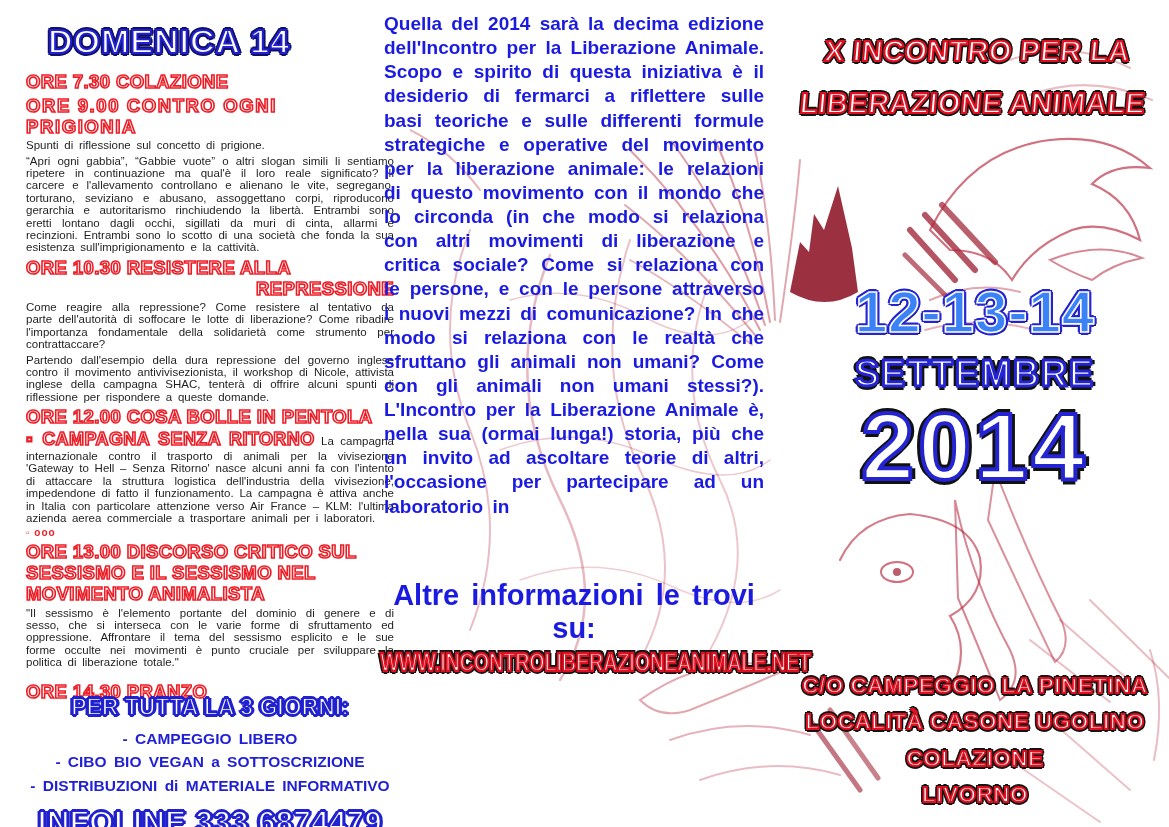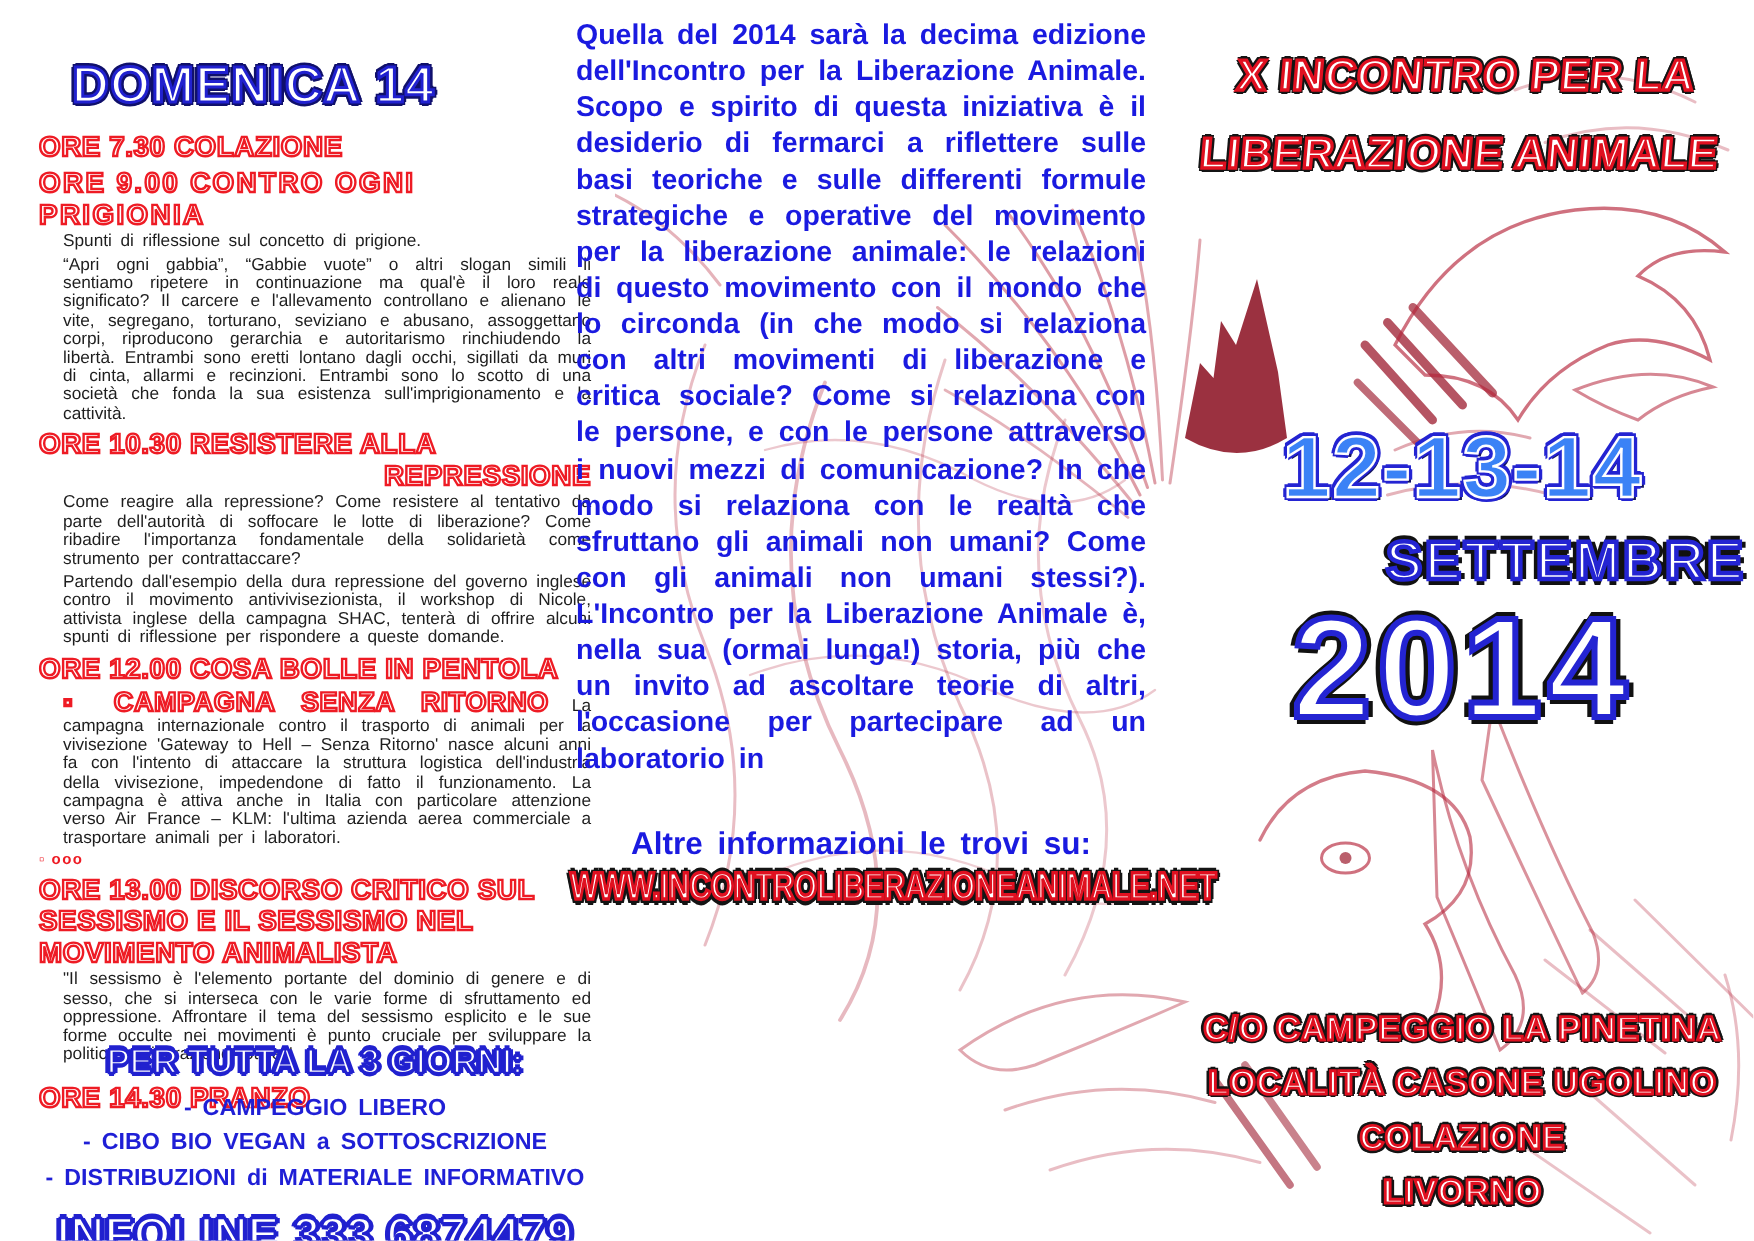--- a/index.html
+++ b/index.html
@@ -26,47 +26,46 @@
       1.9px 1.9px 0 #141414,-1.9px 1.9px 0 #141414,1.9px -1.9px 0 #141414,-1.9px -1.9px 0 #141414;
   }
   .days{ 
     color:#3b82f6;font-weight:bold;-webkit-text-stroke:1.6px #ffffff;
     text-shadow:3px 0 0 #2424d2,-3px 0 0 #2424d2,0 3px 0 #2424d2,0 -3px 0 #2424d2,
       2.2px 2.2px 0 #13135e,-2.2px 2.2px 0 #2424d2,2.2px -2.2px 0 #2424d2,-2.2px -2.2px 0 #2424d2;
   }
   .month{
     color:#fff;font-weight:bold;-webkit-text-stroke:3px #2424d2;
     text-shadow:3.8px 0 0 #111,-3.8px 0 0 #111,0 3.8px 0 #111,0 -3.8px 0 #111;
-    text-align:right;
   }
   .year{
     color:#fff;font-weight:bold;-webkit-text-stroke:4px #2424d2;
     text-shadow:4.8px 0 0 #111,-4.8px 0 0 #111,0 4.8px 0 #111,0 -4.8px 0 #111;
   }
   
   #left{position:absolute;left:26px;top:22px;width:368px;z-index:2;}
-  .dom-title{font-size:34px;letter-spacing:1px;margin:16px 0 10px 22px;}
+  .dom-title{font-size:34px;letter-spacing:1px;margin:0 0 10px 22px;}
   .red-h{font-size:18.5px;line-height:1.14;margin-top:3px;}
   .red-h.right{text-align:right;margin-top:0;}
   .red-h.stretch{letter-spacing:1.6px;}
   .red-h.inline{display:inline;font-size:18px;}
   .body{font-size:11.5px;line-height:1.08;text-align:justify;color:#1e1e1e;
-        margin:2px 0 3px 16px;word-spacing:2.5px;}
+        margin:2px 0 3px 0;word-spacing:2.5px;}
   .note{font-size:10px;color:#ee1b24;font-weight:bold;margin:3px 0 2px 0;letter-spacing:1px;}
   #left-footer{position:absolute;left:26px;top:694px;width:368px;text-align:center;z-index:2;}
   .footer-title{font-size:23px;margin-bottom:6px;}
   .footer-item{font-size:15.5px;font-weight:bold;color:#1f1fd6;line-height:1.5;word-spacing:3px;}
   .infoline{font-size:31px;margin-top:8px;letter-spacing:.5px;}
   #center{position:absolute;left:384px;top:12px;width:380px;z-index:2;}
   .intro{font-size:19px;font-weight:bold;color:#1a1ae0;text-align:justify;
          line-height:1.27;margin:0;word-spacing:4px;}
   .intro-tail{font-size:19px;font-weight:bold;color:#1a1ae0;text-align:center;
          line-height:1.27;margin:0;word-spacing:4px;}
-  .more-info{font-size:21px;font-weight:bold;color:#1a1ae0;text-align:center;
-         margin-top:32px;word-spacing:4px;}
+  .more-info{font-size:29px;font-weight:bold;color:#1a1ae0;text-align:center;
+         margin-top:60px;word-spacing:4px;}
   .website{font-size:19.5px;margin-top:6px;text-align:center;letter-spacing:-.2px;
          -webkit-text-stroke-width:1.8px;transform:scale(1.02,1.3);transform-origin:center;}
   #right{position:absolute;left:786px;top:0;width:378px;text-align:center;z-index:2;}
   .main-title{font-size:29px;letter-spacing:.5px;line-height:1.78;margin-top:26px;
          transform:skewX(-5deg);}
   .dates{position:absolute;left:0;top:278px;width:378px;}
   .d-days{font-size:58px;letter-spacing:1px;}
   .d-month{font-size:36px;letter-spacing:2px;margin-top:8px;}
   .d-year{font-size:95px;line-height:.95;margin-top:6px;letter-spacing:4px;}
   .location{position:absolute;left:0;top:668px;width:378px;}

